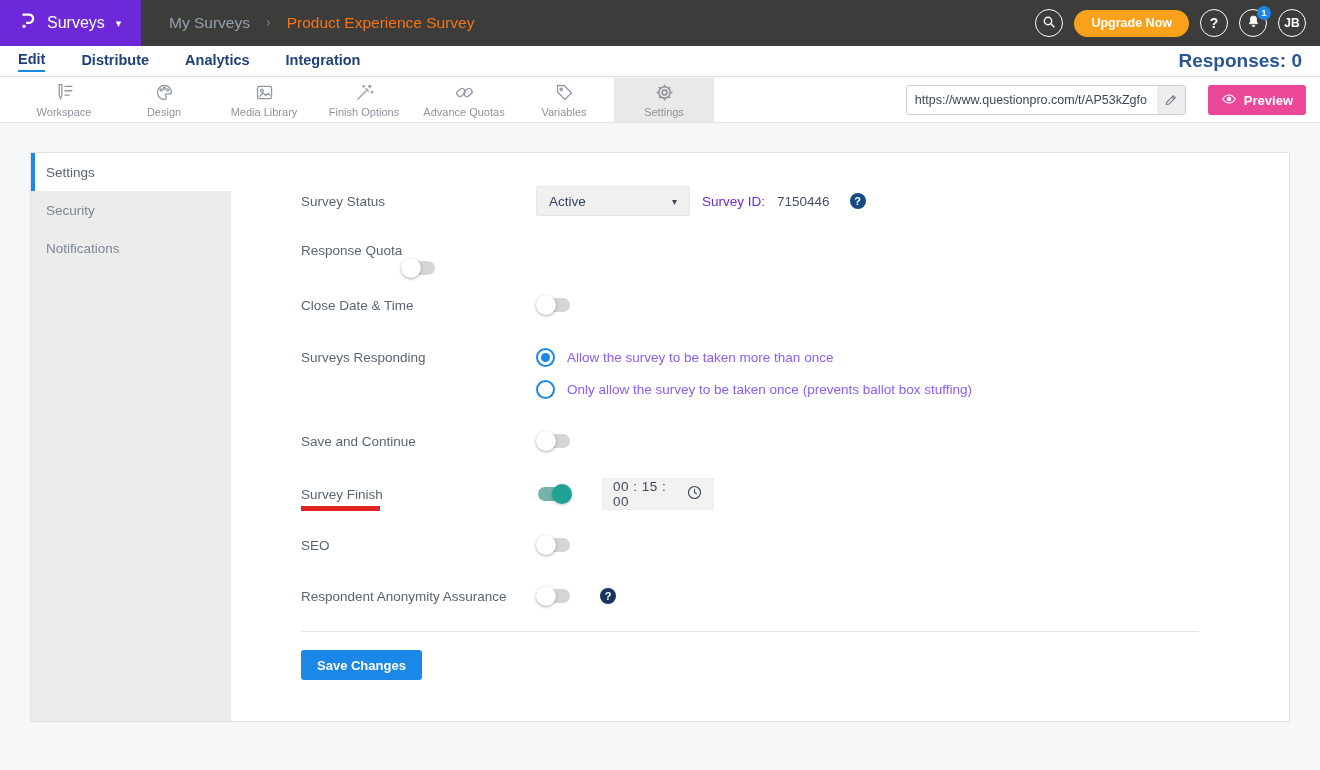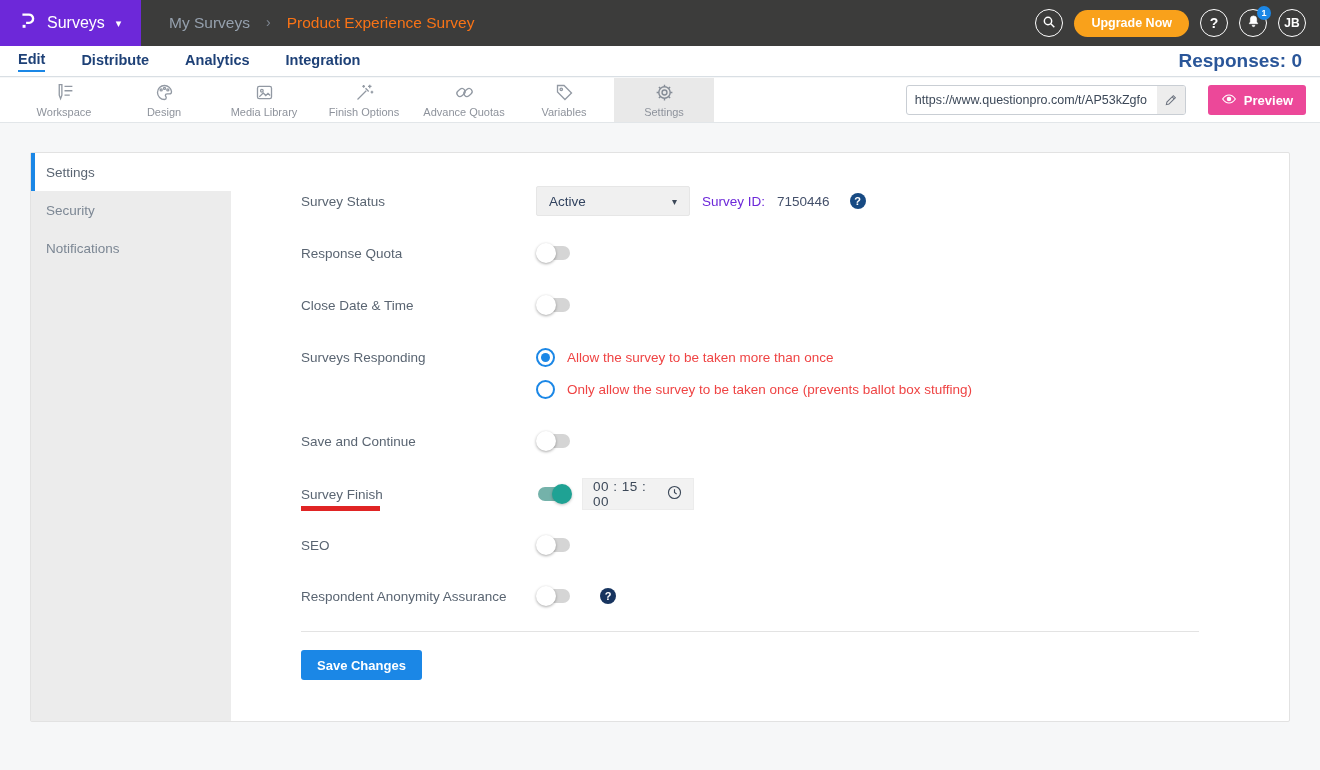--- a/index.html
+++ b/index.html
@@ -116,24 +116,24 @@
   .toggle .knob { position:absolute; top:0; left:0; width:20px; height:20px; border-radius:50%; background:#fff; box-shadow:0 1px 3px rgba(0,0,0,.35); }
   .toggle.on .track { background:#74b2aa; }
   .toggle.on .knob { left:16px; background:#1fa294; box-shadow:0 1px 3px rgba(0,0,0,.25); }
   
   .radio-opt { display:flex; align-items:center; gap:12px; cursor:pointer; }
   .radio {
     width:19px; height:19px; border-radius:50%; border:2px solid #1b87e6;
     display:flex; align-items:center; justify-content:center; flex-shrink:0; background:#fff;
   }
   .radio.checked::after { content:""; width:9px; height:9px; border-radius:50%; background:#1b87e6; }
-  .radio-text { font-size:13.5px; color:#ef4444; }
+  .radio-text { font-size:13.5px; color:#8b5cf6; }
   
   .time-box {
-    margin-left:10px; width:112px; height:32px; background:#f2f2f2; border:1px solid #ececec;
+    margin-left:30px; width:112px; height:32px; background:#f2f2f2; border:1px solid #ececec;
     display:flex; align-items:center; justify-content:space-between; padding:0 10px;
   }
   .time-value { font-size:13.5px; color:#3c4858; letter-spacing:.5px; }
   .red-underline { position:absolute; left:270px; top:353px; width:79px; height:5px; background:#e02424; }
   .divider { position:absolute; left:270px; top:478px; width:898px; height:1px; background:#e3e3e3; }
   .save-btn {
     position:absolute; left:270px; top:497px; height:30px; background:#1b87e6;
     color:#fff; font-size:13px; font-weight:bold; border:none; border-radius:3px;
     padding:0 16px; cursor:pointer; font-family:"Liberation Sans", sans-serif;
   }
@@ -298,21 +298,21 @@
       <span>Active</span>
       <span class="dd-caret">▾</span>
     </div>
     <div class="sid-group">
       <span class="sid-label">Survey ID:</span>
       <span class="sid-value">7150446</span>
       <span class="help-dot">?</span>
     </div>
   </div>
 
-  <div class="frow" style="left:270px; top:90px; height:20px;">
+  <div class="frow" style="left:270px; top:90px; height:20px;flex-direction:column;">
     <span class="flabel">Response Quota</span>
     <div class="toggle">
       <div class="track"></div>
         <div class="knob"></div>
     </div>
   </div>
 
   <div class="frow" style="left:270px; top:142px; height:20px;">
     <span class="flabel">Close Date &amp; Time</span>
     <div class="toggle">

